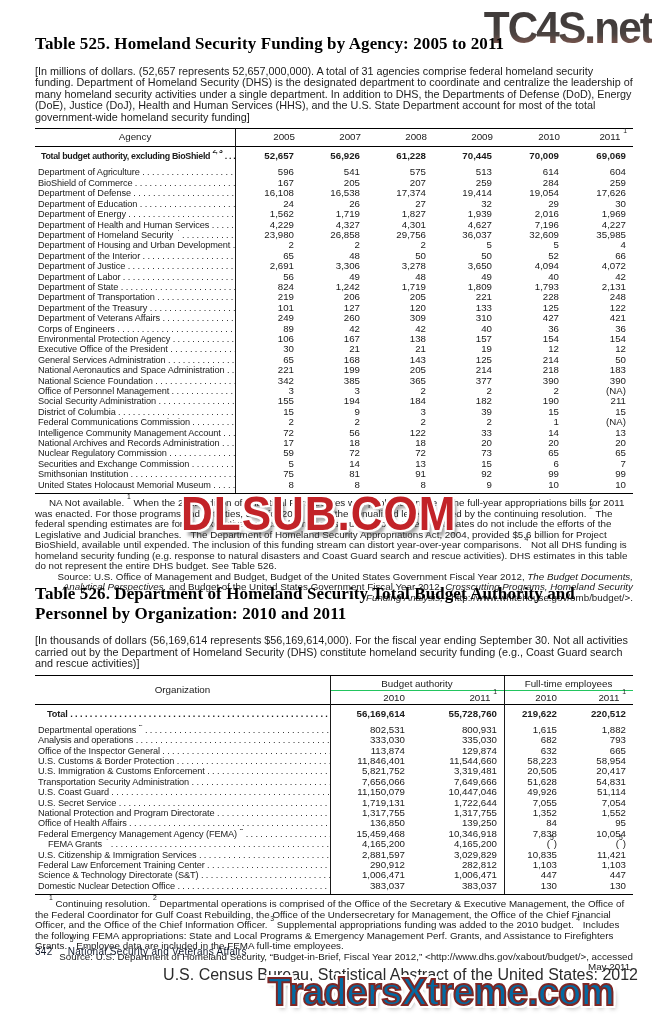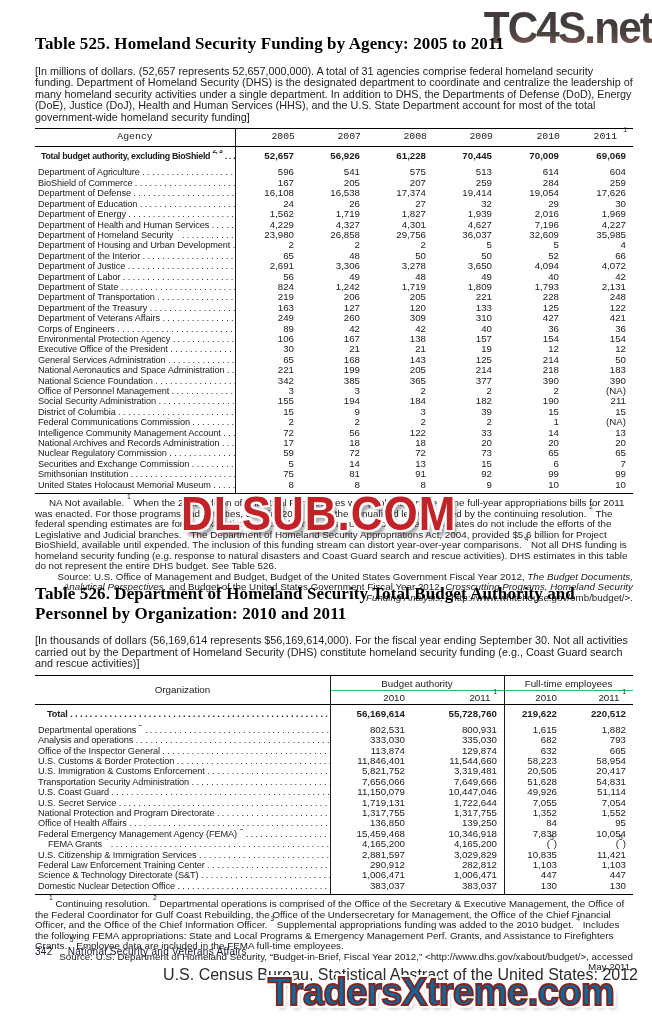--- a/index.html
+++ b/index.html
@@ -20,21 +20,21 @@
   .tbl-note{
     font-size:10.8px;line-height:11.6px;margin:12px 0 5px 0;color:#1c1c1c;
   }
 
   .tbl{position:relative;border-top:1.2px solid #000;border-bottom:1.6px solid #000;}
   .vl{position:absolute;top:0;bottom:0;width:1px;background:#1a1a1a;}
 
   .g525{display:grid;grid-template-columns:200px 66px 66px 66px 66px 67px 67px;}
   .g526{display:grid;grid-template-columns:295px 82px 92px 60px 69px;}
 
-  .head525{border-bottom:1.6px solid #000;padding:2px 0 3px 0;font-family:Liberation Mono, monospace;}
+  .head525{border-bottom:1.6px solid #000;padding:2px 0 3px 0;}
   .hc{font-size:9.8px;line-height:12px;}
   .hc.agency{text-align:center;}
   .hc.year{text-align:right;padding-right:6px;white-space:nowrap;}
 
   .g526h{display:grid;grid-template-columns:295px 82px 92px 60px 69px;grid-template-rows:auto auto;border-bottom:1.6px solid #000;}
   .g526h .org{grid-area:1/1/3/2;display:flex;align-items:center;justify-content:center;font-size:9.8px;}
   .g526h .grp{text-align:center;font-size:9.8px;line-height:13px;border-bottom:1px solid #22c55e;padding-top:1px;}
   .g526h .grp1{grid-area:1/2/2/4;}
   .g526h .grp2{grid-area:1/4/2/6;}
   .g526h .year{font-size:9.8px;line-height:13px;text-align:right;padding-right:7px;white-space:nowrap;}
@@ -228,21 +228,21 @@
             <div class="lbl">Department of Transportation</div>
             <div class="val">219</div>
             <div class="val">206</div>
             <div class="val">205</div>
             <div class="val">221</div>
             <div class="val">228</div>
             <div class="val">248</div>
           </div>
           <div class="trow g525">
             <div class="lbl">Department of the Treasury</div>
-            <div class="val">163</div>
+            <div class="val">101</div>
             <div class="val">127</div>
             <div class="val">120</div>
             <div class="val">133</div>
             <div class="val">125</div>
             <div class="val">122</div>
           </div>
           <div class="trow g525">
             <div class="lbl">Department of Veterans Affairs</div>
             <div class="val">249</div>
             <div class="val">260</div>

